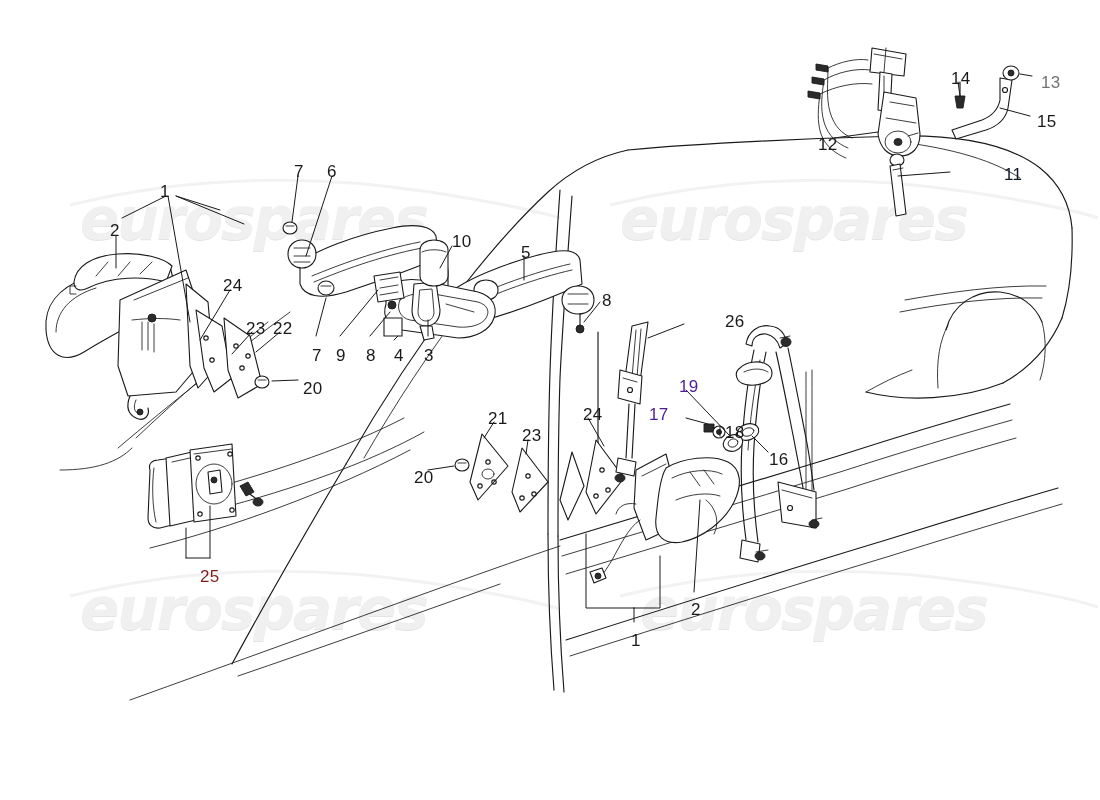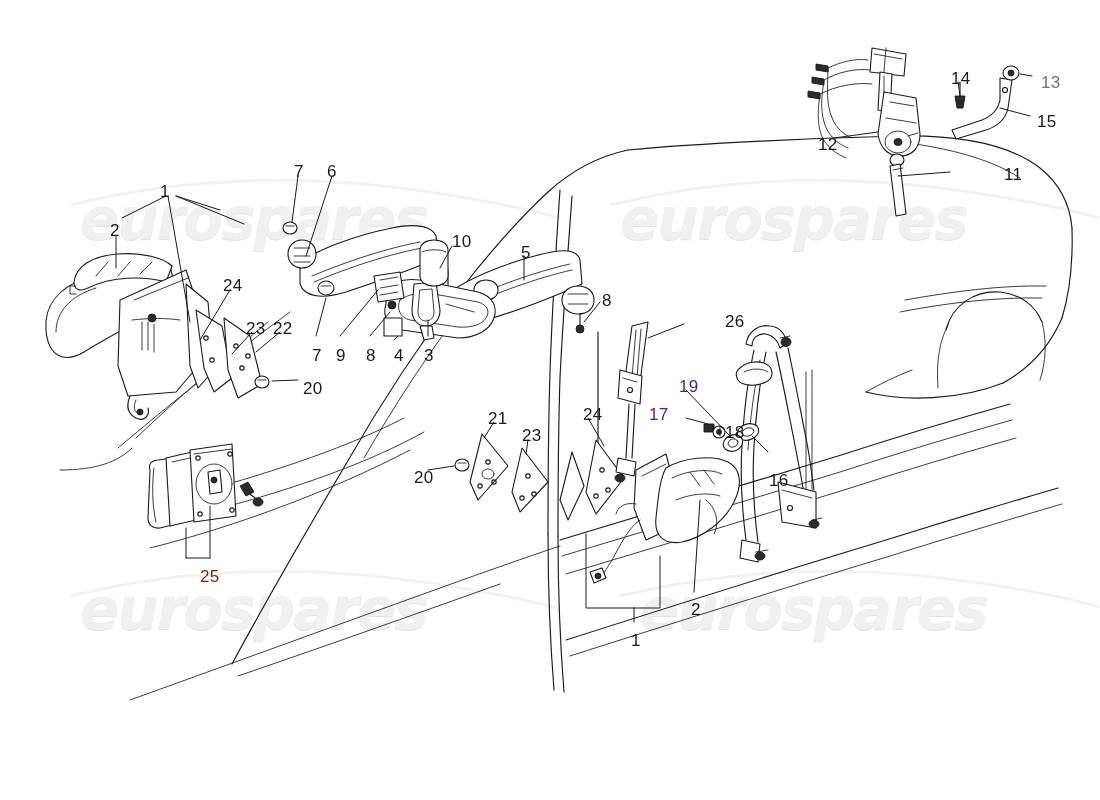--- a/index.html
+++ b/index.html
@@ -536,21 +536,21 @@
       <div class="callout-text" style="left: 682px; top: 313px; color: rgb(26, 26, 26); margin-left: 43px;">26</div>
       <div class="callout-text" style="left: 312px; top: 347px; color: rgb(26, 26, 26);">7</div>
       <div class="callout-text" style="left: 336px; top: 347px; color: rgb(26, 26, 26);">9</div>
       <div class="callout-text" style="left: 366px; top: 347px; color: rgb(26, 26, 26);">8</div>
       <div class="callout-text" style="left: 394px; top: 347px; color: rgb(26, 26, 26);">4</div>
       <div class="callout-text" style="left: 424px; top: 347px; color: rgb(26, 26, 26);">3</div>
       <div class="callout-text" style="left: 303px; top: 380px; color: rgb(26, 26, 26);">20</div>
       <div class="callout-text" style="left: 679px; top: 378px; color: #4c1d95;">19</div>
       <div class="callout-text" style="left: 649px; top: 406px; color: #4c1d95;">17</div>
       <div class="callout-text" style="left: 725px; top: 424px; color: rgb(26, 26, 26);">18</div>
-      <div class="callout-text" style="left: 769px; top: 472px; color: rgb(26, 26, 26);">16</div>
+      <div class="callout-text" style="left: 769px; top: 451px; color: rgb(26, 26, 26);">16</div>
       <div class="callout-text" style="left: 488px; top: 410px; color: rgb(26, 26, 26);">21</div>
       <div class="callout-text" style="left: 522px; top: 427px; color: rgb(26, 26, 26);">23</div>
       <div class="callout-text" style="left: 583px; top: 406px; color: rgb(26, 26, 26);">24</div>
       <div class="callout-text" style="left: 414px; top: 469px; color: rgb(26, 26, 26);">20</div>
       <div class="callout-text" style="left: 200px; top: 568px; color: #7f1d1d;">25</div>
       <div class="callout-text" style="left: 691px; top: 601px; color: rgb(26, 26, 26);">2</div>
       <div class="callout-text" style="left: 631px; top: 632px; color: rgb(26, 26, 26);">1</div>
       <div class="callout-text" style="left: 818px; top: 136px; color: rgb(26, 26, 26);">12</div>
       <div class="callout-text" style="left: 951px; top: 70px; color: rgb(26, 26, 26);">14</div>
       <div class="callout-text" style="left: 1041px; top: 74px; color: #737373;">13</div>

